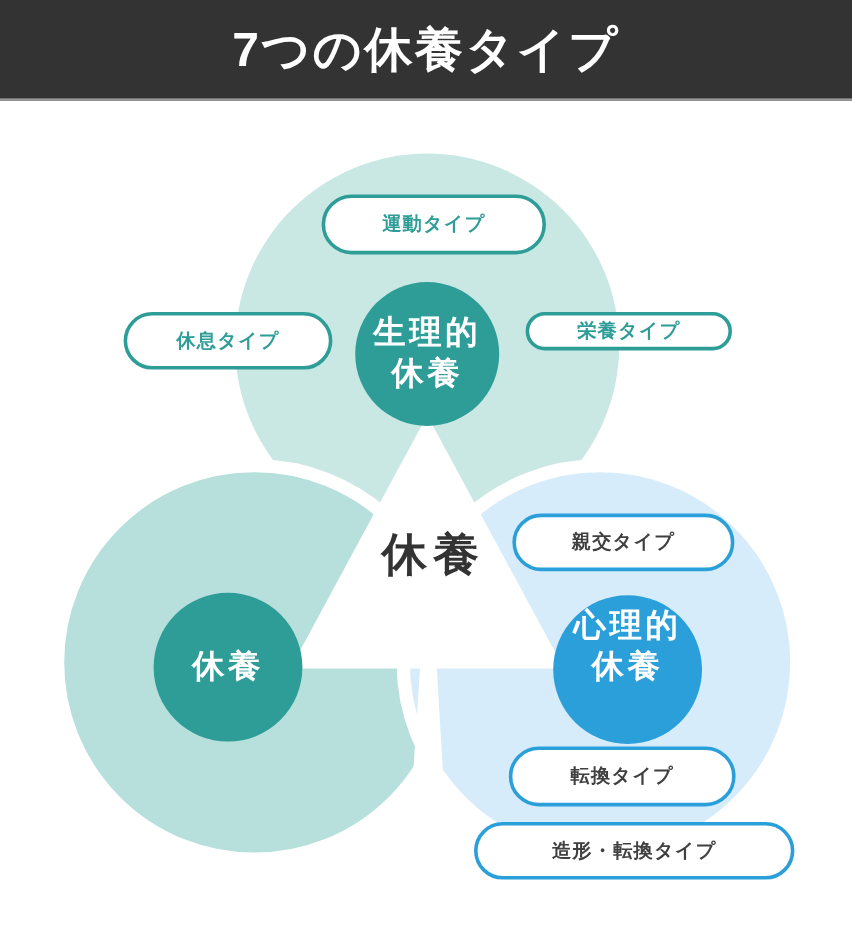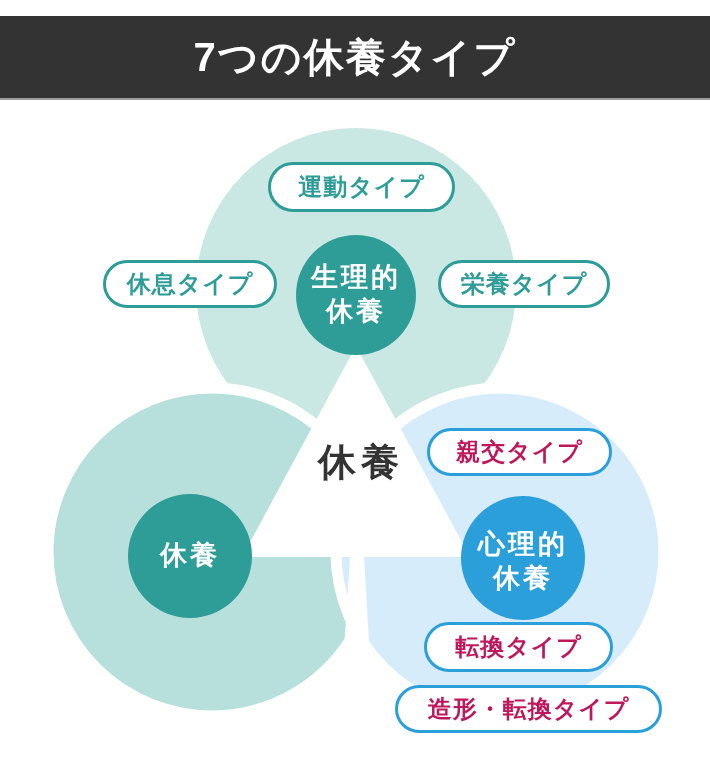--- a/index.html
+++ b/index.html
@@ -16,21 +16,20 @@
 
   .header {
     position: absolute;
     left: 0; top: 0;
     width: 710px; height: 84px;
     background: #333333;
     border-bottom: 2px solid #9b9b9b;
     display: flex;
     align-items: center;
     justify-content: center;
-    margin-top: 16px;
   }
   .header .title {
     color: #ffffff;
     font-size: 40px;
     font-weight: bold;
     letter-spacing: 2px;
   }
 
   .diagram {
     position: absolute;
@@ -70,34 +69,34 @@
   }
 
   .pill {
     position: absolute;
     background: #ffffff;
     border-radius: 999px;
     display: flex;
     align-items: center;
     justify-content: center;
     font-weight: bold;
-    font-size: 24px;
+    font-size: 16px;
     letter-spacing: 1px;
     white-space: nowrap;
   }
   .pill.teal { border: 3px solid #2e9d97; color: #2e9d97; }
-  .pill.blue { border: 3px solid #2b9fd9; color: #be185d; }
+  .pill.blue { border: 3px solid #2b9fd9; color: #404040; }
 
   .lbl-physiological { left: 276px; top: 165px; }
   .lbl-social        { left: 110px; top: 426px; }
-  .lbl-psychological { left: 443px; top: 432px; }
+  .lbl-psychological { left: 443px; top: 409px; }
 
   .pill-exercise      { left: 268px; top: 78px;  width: 187px; height: 50px; }
   .pill-rest          { left: 103px; top: 176px; width: 174px; height: 48px; }
-  .pill-nutrition     { left: 438px; top: 176px; width: 172px; height: 48px; text-align: right; }
+  .pill-nutrition     { left: 438px; top: 176px; width: 172px; height: 32px; text-align: right; }
   .pill-friendship    { left: 427px; top: 344px; width: 185px; height: 48px; }
   .pill-switching     { left: 90px;  top: 539px; width: 183px; height: 48px; }
   .pill-entertainment { left: 424px; top: 538px; width: 189px; height: 50px; }
   .pill-creative      { left: 395px; top: 601px; width: 267px; height: 48px; }
 </style>
 </head>
 <body>
 
 <div class="page">
 

